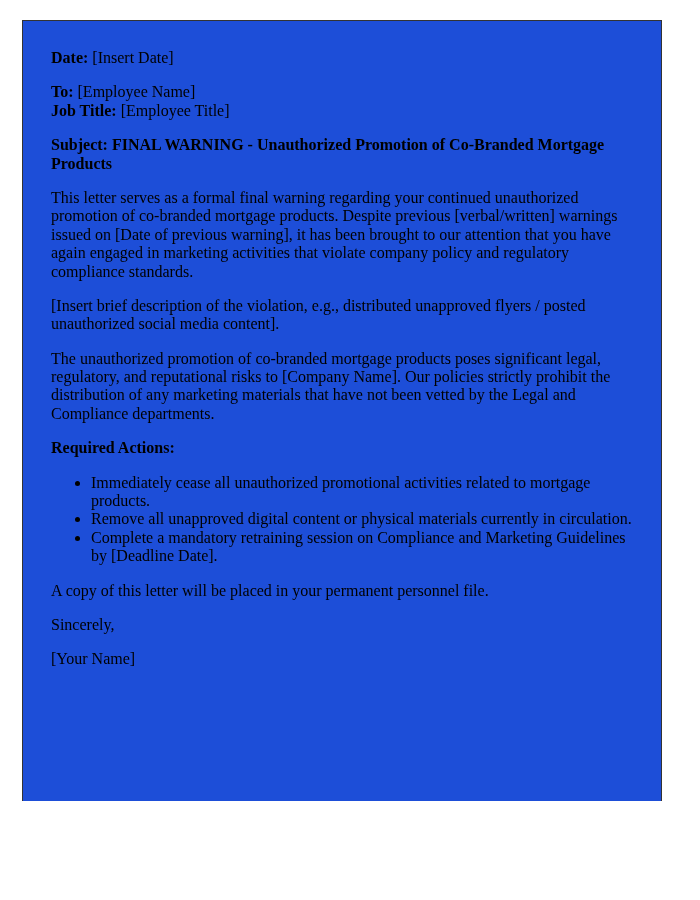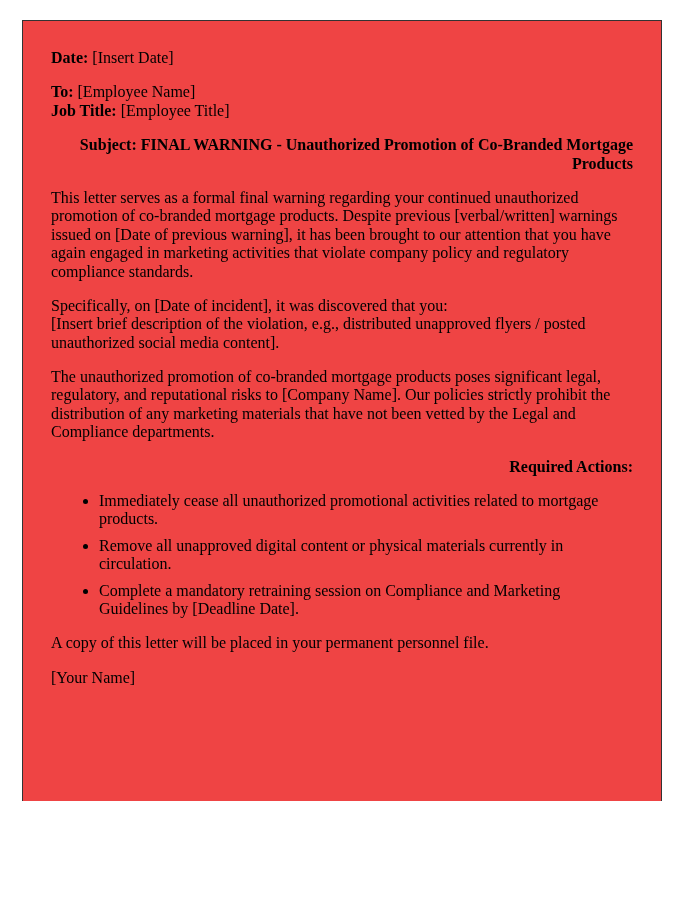--- a/index.html
+++ b/index.html
@@ -19,40 +19,39 @@
     position: absolute;
     left: 22px;
     top: 20px;
     width: 640px;
     height: 781px;
     box-sizing: border-box;
     border: 1px solid #333333;
     border-bottom: none;
     padding: 12px 28px 0 28px;
     overflow: hidden;
-    background: #ef4444;
+    background: #1d4ed8;
   }
   .para {
     margin: 16px 0;
     line-height: 1.15;
   }
   .bold {
     font-weight: bold;
-    text-align: right;
   }
   b {
     font-weight: bold;
   }
   ul.bullets {
     margin: 16px 0;
     padding-left: 40px;
     line-height: 1.15;
   }
   ul.bullets li {
-    margin: 8px;
+    margin: 0;
   }
 </style>
 </head>
 <body>
 
 <div class="letter">
 
   <div class="para">
     <b>Date:</b>
     <span>[Insert Date]</span>
@@ -68,33 +67,33 @@
       <span>[Employee Title]</span>
     </div>
   </div>
 
   <div class="para bold">Subject: FINAL WARNING - Unauthorized Promotion of Co-Branded Mortgage Products</div>
 
 
   <div class="para">This letter serves as a formal final warning regarding your continued unauthorized promotion of co-branded mortgage products. Despite previous [verbal/written] warnings issued on [Date of previous warning], it has been brought to our attention that you have again engaged in marketing activities that violate company policy and regulatory compliance standards.</div>
 
   <div class="para">
-    <div>Specifically, on [Date of incident], it was discovered that you:</div>
     <div>[Insert brief description of the violation, e.g., distributed unapproved flyers / posted unauthorized social media content].</div>
   </div>
 
   <div class="para">The unauthorized promotion of co-branded mortgage products poses significant legal, regulatory, and reputational risks to [Company Name]. Our policies strictly prohibit the distribution of any marketing materials that have not been vetted by the Legal and Compliance departments.</div>
 
   <div class="para bold">Required Actions:</div>
 
   <ul class="bullets">
     <li>Immediately cease all unauthorized promotional activities related to mortgage products.</li>
     <li>Remove all unapproved digital content or physical materials currently in circulation.</li>
     <li>Complete a mandatory retraining session on Compliance and Marketing Guidelines by [Deadline Date].</li>
   </ul>
 
 
   <div class="para">A copy of this letter will be placed in your permanent personnel file.</div>
 
+  <div class="para">Sincerely,</div>
 
   <div class="para">[Your Name]</div>
 
 </div>
 
 </body></html>

